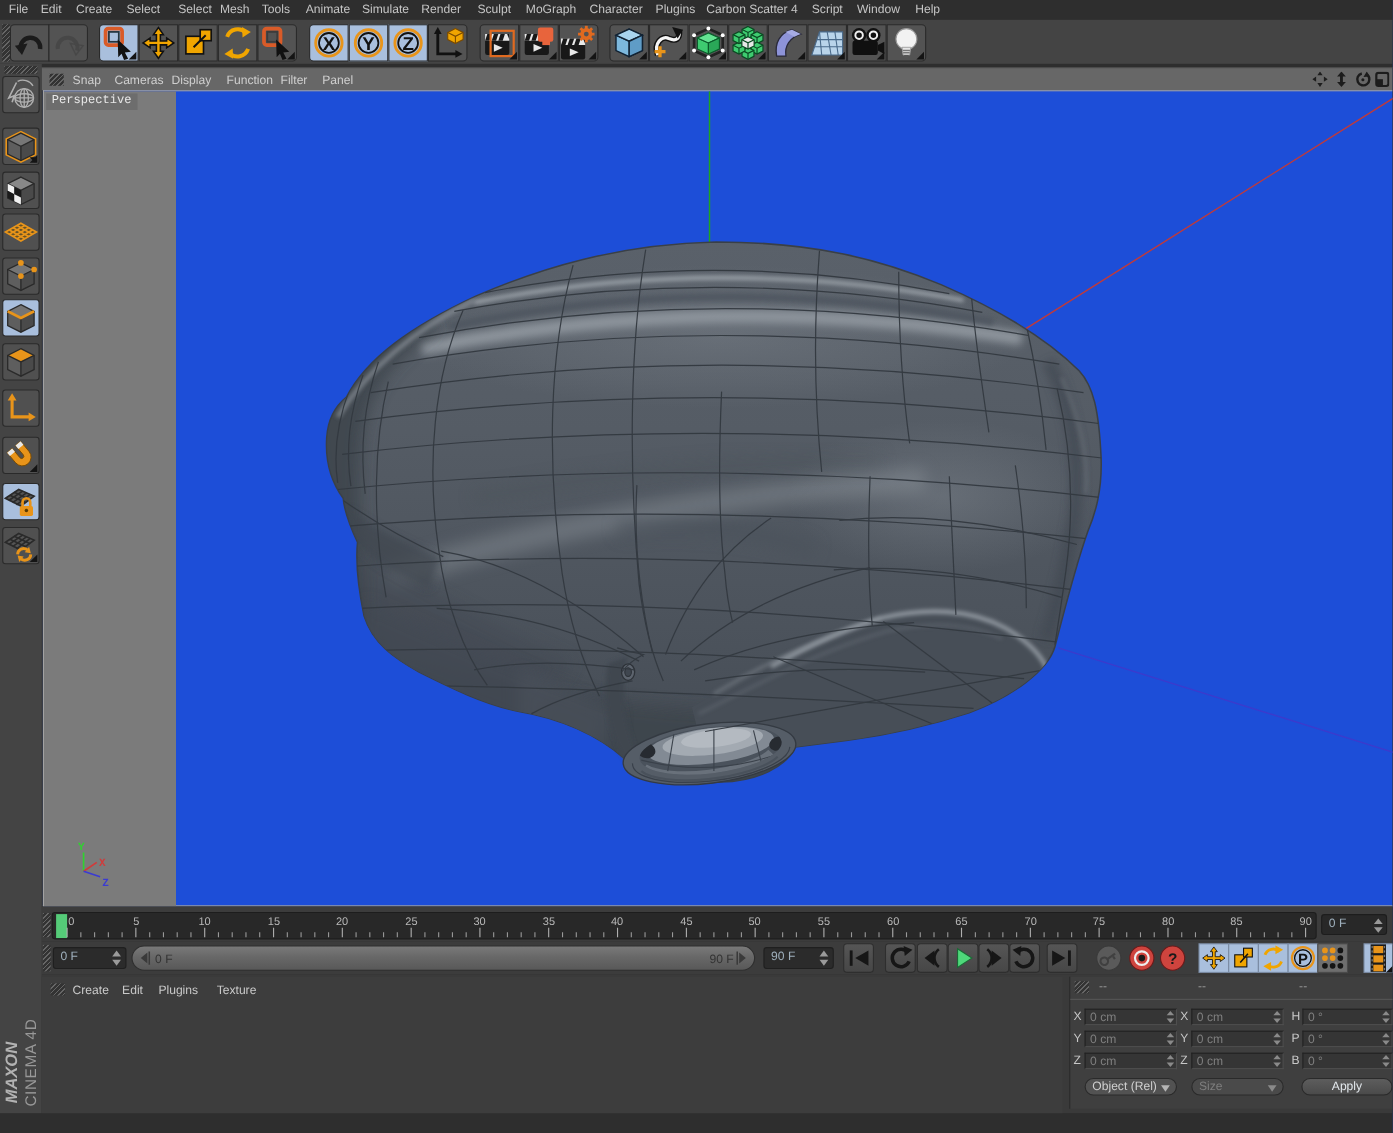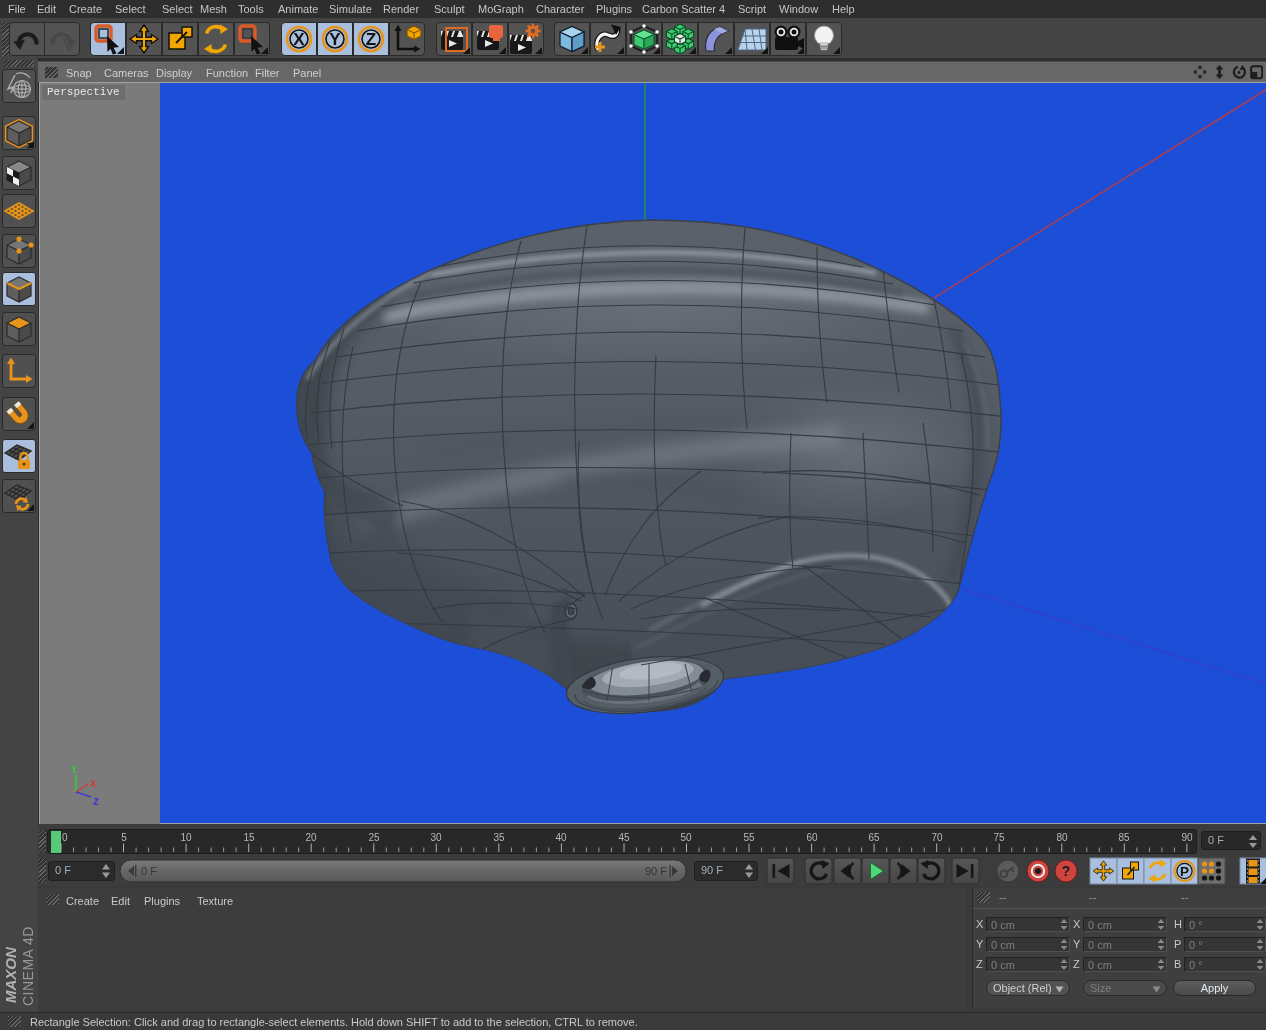--- a/index.html
+++ b/index.html
@@ -936,24 +936,20 @@
 <svg width="9" height="7" viewBox="0 0 9 7" style="position:absolute;right:5px;top:5px">
             <path d="M 0.5 0.5 L 8.5 0.5 L 4.5 6.5 Z" fill="#b5b5b5"></path>
           </svg>
         </div>
         <div class="abs" style="left:110px;top:92px;width:84px;height:16px;background:#4a4a4a;border:1px solid #2a2a2a;border-radius:8px;">
 <span style="position:absolute;left:6px;top:1px;font-size:11px;color:#7e7e7e;">Size</span>
 <svg width="9" height="7" viewBox="0 0 9 7" style="position:absolute;right:5px;top:5px">
             <path d="M 0.5 0.5 L 8.5 0.5 L 4.5 6.5 Z" fill="#8a8a8a"></path>
           </svg>
         </div>
-        <div class="abs" style="left:200px;top:92px;width:83px;height:16px;background:linear-gradient(#5d5d5d,#4a4a4a);border:1px solid #2a2a2a;border-radius:8px;">
+        <div class="abs" style="left:210px;top:92px;width:83px;height:16px;background:linear-gradient(#5d5d5d,#4a4a4a);border:1px solid #2a2a2a;border-radius:8px;">
 <span style="position:absolute;left:0;right:0;top:1px;font-size:11px;color:#e4e9ee;text-align:center;">Apply</span>
         </div>
       </div>
   </div>
 
-  <div id="status">
-    <div class="abs grip" style="left:8px;top:3px;width:13px;height:11px;"></div>
-    <span>Rectangle Selection: Click and drag to rectangle-select elements. Hold down SHIFT to add to the selection, CTRL to remove.</span>
-  </div>
 
 </div>
 
 </body></html>

